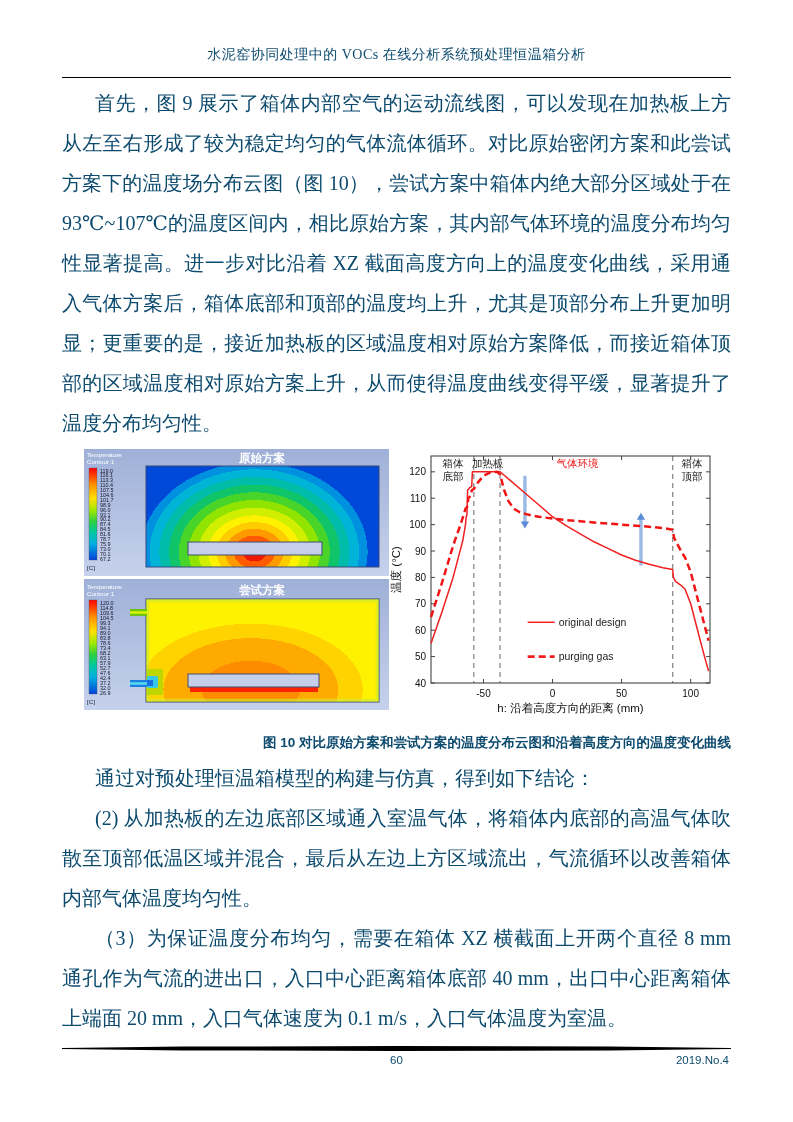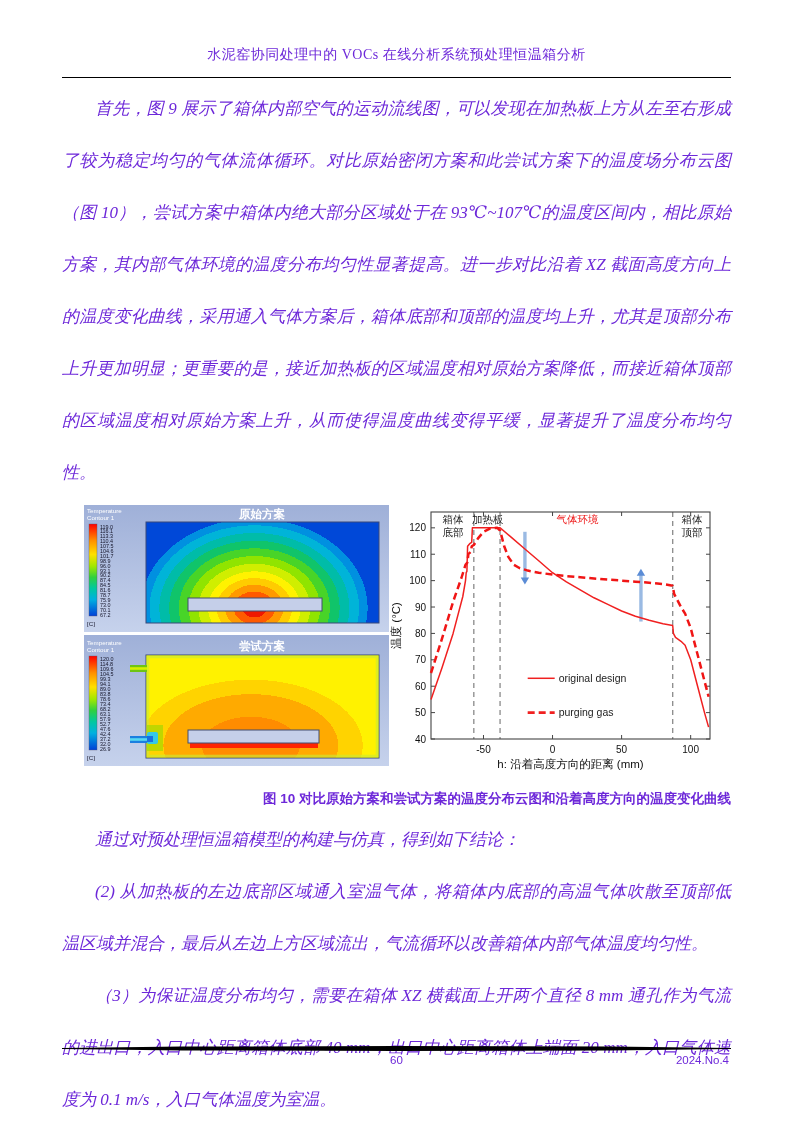--- a/index.html
+++ b/index.html
@@ -3,37 +3,36 @@
 <meta charset="utf-8">
 <style>
   * { margin: 0; padding: 0; box-sizing: border-box; }
   html, body { background: #ffffff; }
   .page {
     position: relative;
     width: 793px; height: 1122px;
     margin: 0 auto;
     background: #ffffff;
     font-family: "Liberation Serif", "DejaVu Serif", serif;
-    color: #6d28d9;
+    color: #0c4a6e;
     padding: 46px 62px 0 62px;
     overflow: hidden;
   }
   .running-head {
     text-align: center;
     font-size: 14px;
     letter-spacing: 0.5px;
     padding-bottom: 13px;
   }
   .header-rule { border-bottom: 1.8px solid #000; }
   .body-para {
-    font-size: 17px;
-    line-height: 52px;
+    font-size: 20px;
+    line-height: 40px;
     text-align: justify;
     text-indent: 33px;
-    font-style: italic;
   }
   .first-para { margin-top: 5px; }
   .fig-block { margin: 6px 0 2px 0; }
   .fig-row { display: flex; align-items: flex-start; margin-left: 22px; }
   .contour-col { display: flex; flex-direction: column; gap: 3px; width: 305px; }
   .contour-col svg { display: block; }
   .chart-col { width: 342px; }
   .fig-caption {
     text-align: right;
     font-family: "Liberation Sans", "DejaVu Sans", sans-serif;
@@ -294,17 +293,17 @@
   </div>
 
   <p class="body-para">通过对预处理恒温箱模型的构建与仿真，得到如下结论：</p>
   <p class="body-para">(2) 从加热板的左边底部区域通入室温气体，将箱体内底部的高温气体吹散至顶部低温区域并混合，最后从左边上方区域流出，气流循环以改善箱体内部气体温度均匀性。</p>
   <p class="body-para">（3）为保证温度分布均匀，需要在箱体 XZ 横截面上开两个直径 8 mm 通孔作为气流的进出口，入口中心距离箱体底部 40 mm，出口中心距离箱体上端面 20 mm，入口气体速度为 0.1 m/s，入口气体温度为室温。</p>
 
   <div class="footer">
     <div class="footer-rule"></div>
     <div class="footer-row">
       <span class="page-num">60</span>
-      <span class="issue-num">2024.No.4</span>
+      <span class="issue-num">2019.No.4</span>
     </div>
   </div>
 
 </div>
 
 </body></html>

